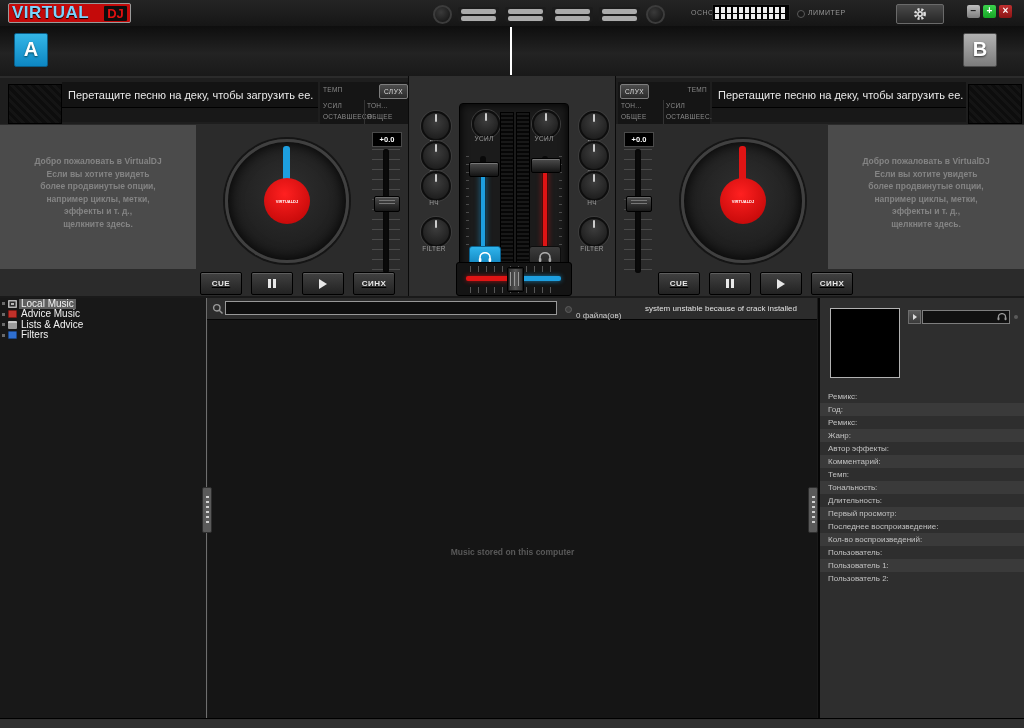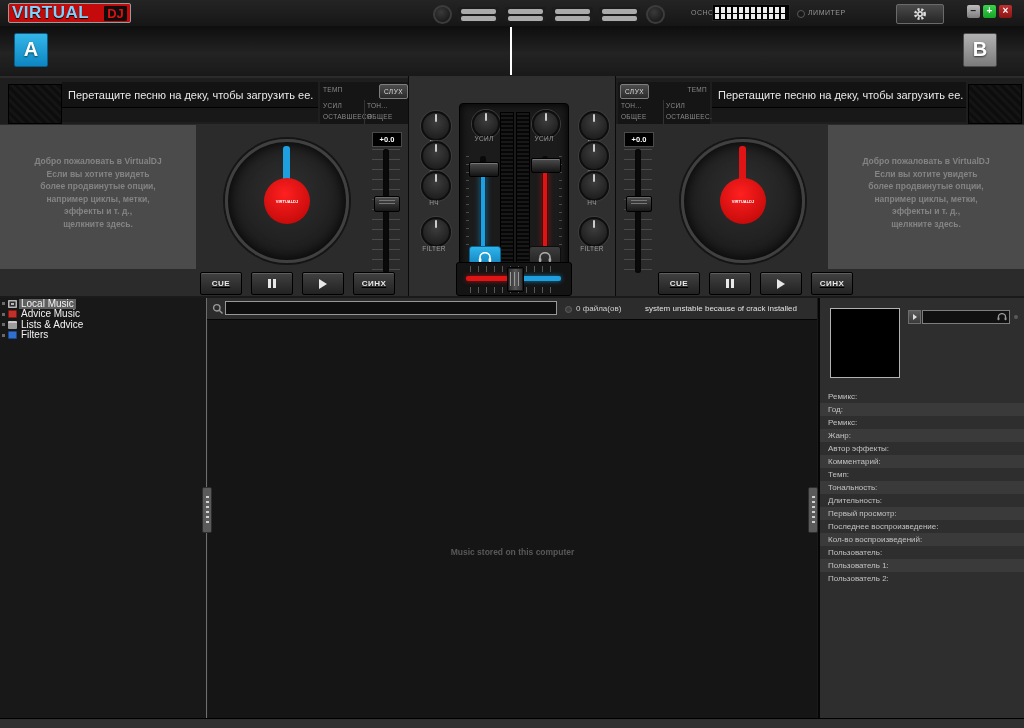--- a/index.html
+++ b/index.html
@@ -99,21 +99,21 @@
   .f-icon{width:9px;height:8px;border-radius:1px;margin-right:2px;flex:0 0 auto;}
   .icon-local{background:#b5b5b5;box-shadow:inset 0 0 0 1.5px #b5b5b5,inset 0 0 0 3px #2a2a2a;}
   .icon-online{background:#c1312a;border:1px solid #7e1a15;box-sizing:border-box;}
   .icon-lists{background:#9c9c9c;border-top:2px solid #c9c9c9;box-sizing:border-box;}
   .icon-filters{background:#2f6fd0;border:1px solid #1c4788;box-sizing:border-box;}
   .folder-label{font-size:10px;color:#f2f2f2;white-space:nowrap;padding:0 2px;line-height:10px;}
   .folder-selected .folder-label{background:#5f5f5f;}
   #search-row{left:207px;top:298px;width:610px;height:22px;background:#2c2c2c;border-bottom:1px solid #050505;box-sizing:border-box;}
   #search-input{left:18px;top:3px;width:332px;height:14px;background:#0e0e0e;border:1px solid #989898;color:#eee;font-size:9px;padding:0 3px;box-sizing:border-box;position:absolute;font-family:"Liberation Sans",sans-serif;}
   #search-led{left:358px;top:8px;width:5px;height:5px;border-radius:50%;background:#3c3c3c;border:1px solid #5e5e5e;position:absolute;}
-  #file-count{left:369px;top:6px;font-size:8px;color:#cfcfcf;position:absolute;white-space:nowrap;}
+  #file-count{left:369px;top:13px;font-size:8px;color:#cfcfcf;position:absolute;white-space:nowrap;}
   #status-msg{right:20px;top:6px;font-size:8px;color:#e2e2e2;position:absolute;white-space:nowrap;}
   #file-list{left:208px;top:320px;width:609px;height:398px;background:#151515;}
   #empty-msg{left:0;top:227px;width:100%;text-align:center;font-size:8.5px;font-weight:bold;color:#585858;position:absolute;}
   .splitter{top:487px;width:10px;height:46px;background:#5a5a5a;border:1px solid #2e2e2e;border-radius:2px;box-sizing:border-box;}
   .splitter i{display:block;width:3px;margin:8px auto 0;height:30px;background:repeating-linear-gradient(180deg,#d0d0d0 0 2px,transparent 2px 5px);}
   #info-panel{left:818px;top:298px;width:206px;height:420px;background:#2e2e2e;border-left:2px solid #060606;box-sizing:border-box;}
   #album-art{left:10px;top:10px;width:68px;height:68px;background:#000;border:1px solid #b2b2b2;position:absolute;}
   #mini-play{left:88px;top:12px;width:13px;height:14px;background:linear-gradient(#5c5c5c,#3a3a3a);border:1px solid #6e6e6e;position:absolute;display:flex;align-items:center;justify-content:center;box-sizing:border-box;}
   #mini-play b{width:0;height:0;border-left:4px solid #ddd;border-top:3px solid transparent;border-bottom:3px solid transparent;display:block;}
   #mini-bar{left:102px;top:12px;width:88px;height:14px;background:#111;border:1px solid #7e7e7e;position:absolute;box-sizing:border-box;display:flex;align-items:center;justify-content:flex-end;padding-right:2px;}

